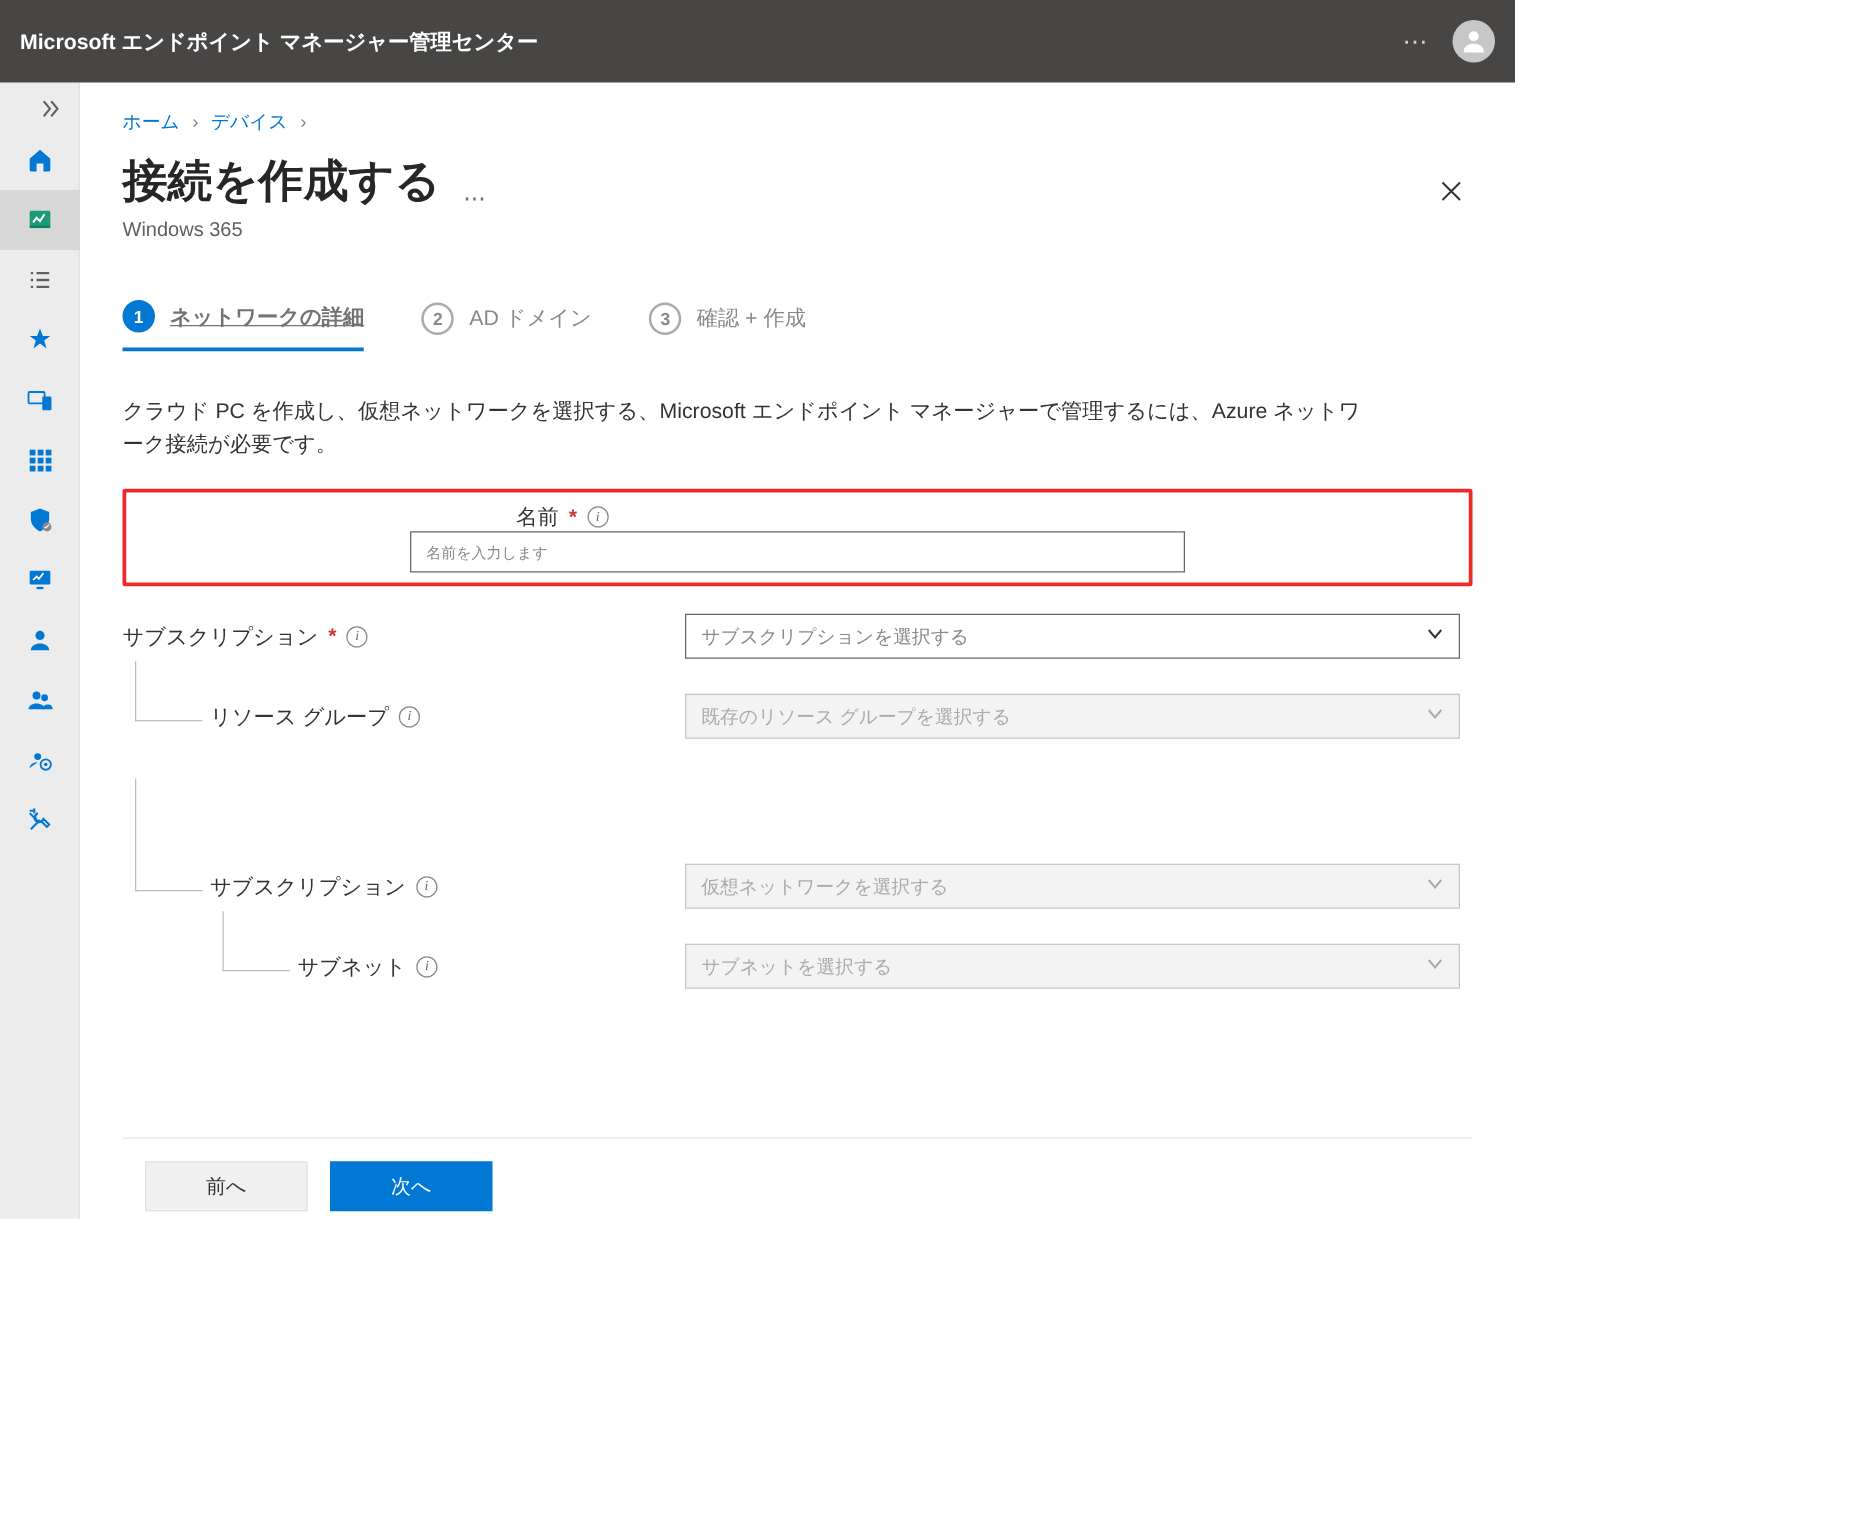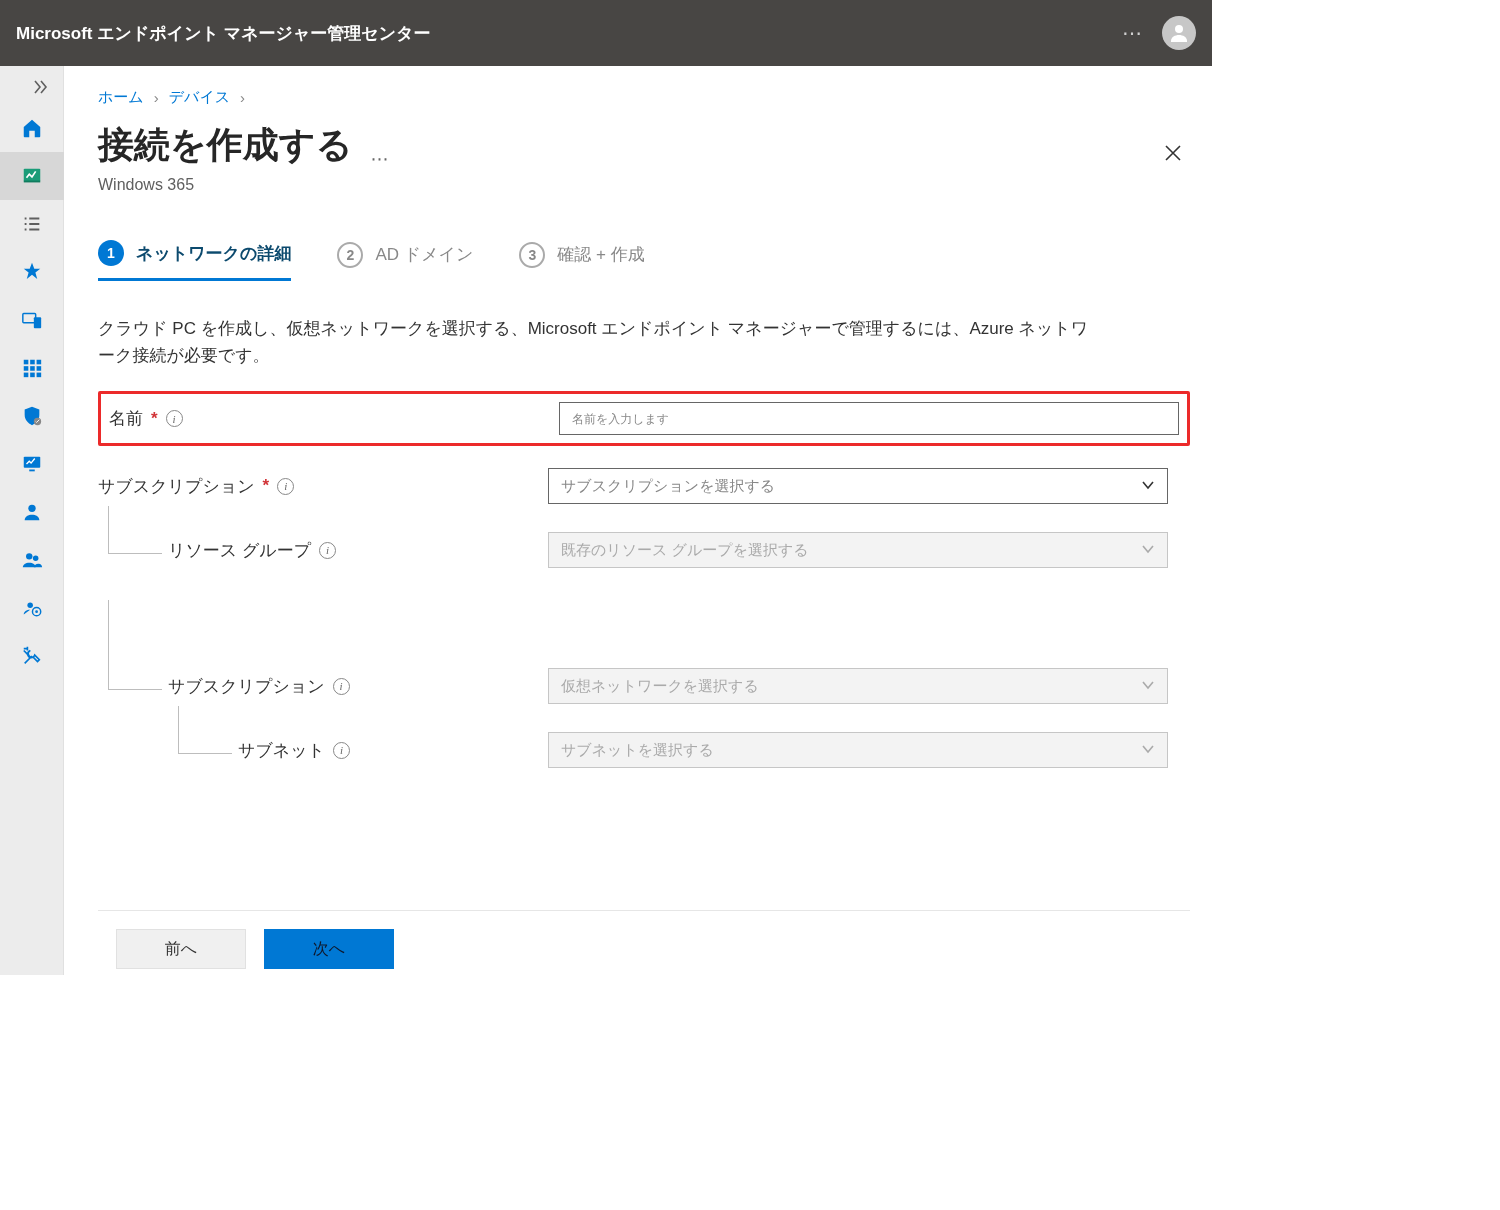--- a/index.html
+++ b/index.html
@@ -32,49 +32,49 @@
     .close-x { margin-left: auto; width: 34px; height: 34px; display: flex; align-items: center; justify-content: center; cursor: pointer; color: #333; }
     .close-x svg { width: 18px; height: 18px; }
     .subtitle { font-size: 16px; color: #5f5f5f; margin-top: 6px; }
 
     
     .steps { display: flex; gap: 46px; margin-top: 46px; }
     .step { display: flex; align-items: center; gap: 12px; padding-bottom: 12px; }
     .step-num { width: 26px; height: 26px; border-radius: 50%; display: flex; align-items: center; justify-content: center; font-size: 14px; font-weight: 600; }
     .step.active { border-bottom: 3px solid #0078d4; }
     .step.active .step-num { background: #0078d4; color: #fff; }
-    .step.active .step-label { color: #0c4a6e; font-weight: 600; font-size: 17px; }
+    .step.active .step-label { color: #737373; font-weight: 600; font-size: 17px; text-decoration: underline; }
     .step.inactive .step-num { border: 2px solid #aaa; color: #888; background: #fff; }
     .step.inactive .step-label { color: #888; font-size: 17px; }
 
     
     .desc { font-size: 17px; color: #333; margin-top: 34px; line-height: 1.6; max-width: 1000px; }
 
     
     .form { margin-top: 22px; }
     .row { display: flex; align-items: center; min-height: 52px; }
-    .row-highlight { border: 3px solid #ec2a2a; border-radius: 2px; padding: 8px 8px; }
+    .row-highlight { border: 3px solid #ec2a2a; border-radius: 2px; padding: 8px 8px; flex-direction: column; }
     .label-col { width: 450px; display: flex; align-items: center; font-size: 17px; color: #333; gap: 8px; }
     .req { color: #d13438; font-weight: 600; }
     .info-icon { width: 17px; height: 17px; border: 1px solid #888; border-radius: 50%; display: inline-flex; align-items: center; justify-content: center; font-size: 11px; color: #666; cursor: pointer; font-style: italic; font-family: Georgia, serif; }
     .input-col { flex: 1; }
     .text-input { width: 620px; height: 33px; border: 1px solid #666; padding: 0 12px; font-size: 12px; color: #333; }
     .text-input::placeholder { color: #888; }
     .select-box { width: 620px; height: 36px; border: 1px solid #666; background: #fff; display: flex; align-items: center; padding: 0 12px; font-size: 15px; color: #888; cursor: pointer; position: relative; }
     .select-box.disabled { background: #f3f3f3; border-color: #c6c6c6; color: #aaa; cursor: not-allowed; }
     .select-box .chev { margin-left: auto; color: #444; }
     .select-box.disabled .chev { color: #aaa; }
 
     .row-spacer { height: 14px; }
 
     
     .footer { margin-top: auto; padding: 18px 0 18px 18px; border-top: 1px solid #e6e6e6; display: flex; gap: 18px; }
     .btn { min-width: 130px; height: 40px; display: flex; align-items: center; justify-content: center; font-size: 16px; cursor: pointer; border: none; }
     .btn-secondary { background: #f0f0f0; color: #333; border: 1px solid #e1e1e1; }
-    .btn-primary { background: #0078d4; color: #0f172a; }
+    .btn-primary { background: #0078d4; color: #ffffff; }
     .connector { width: 54px; border-left: 1px solid #bdbdbd; border-bottom: 1px solid #bdbdbd; margin-left: 10px; margin-bottom: 22px; margin-right: 6px; margin-top: -6px; height: 48px; }
     .connector2 { width: 54px; border-left: 1px solid #bdbdbd; border-bottom: 1px solid #bdbdbd; margin-left: 80px; margin-bottom: 22px; margin-right: 6px; margin-top: -6px; height: 48px; }
 
     .grouped { display: flex; align-items: flex-end; }
   </style>
 </head>
 <body>
 
 <div class="topbar">
   <div class="topbar-title">Microsoft エンドポイント マネージャー管理センター</div>

